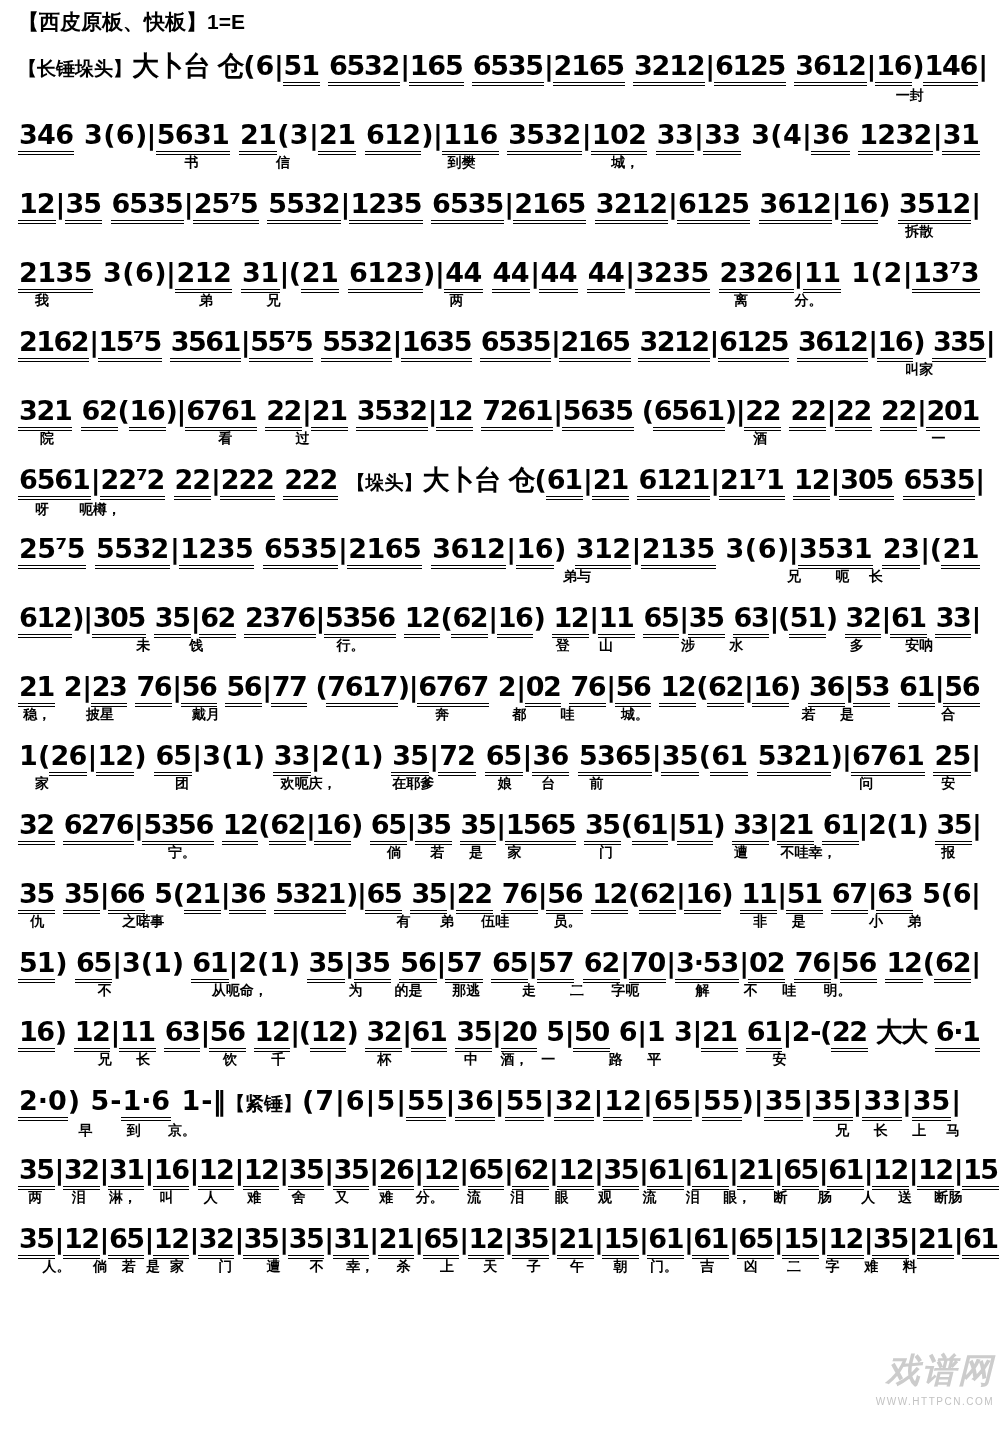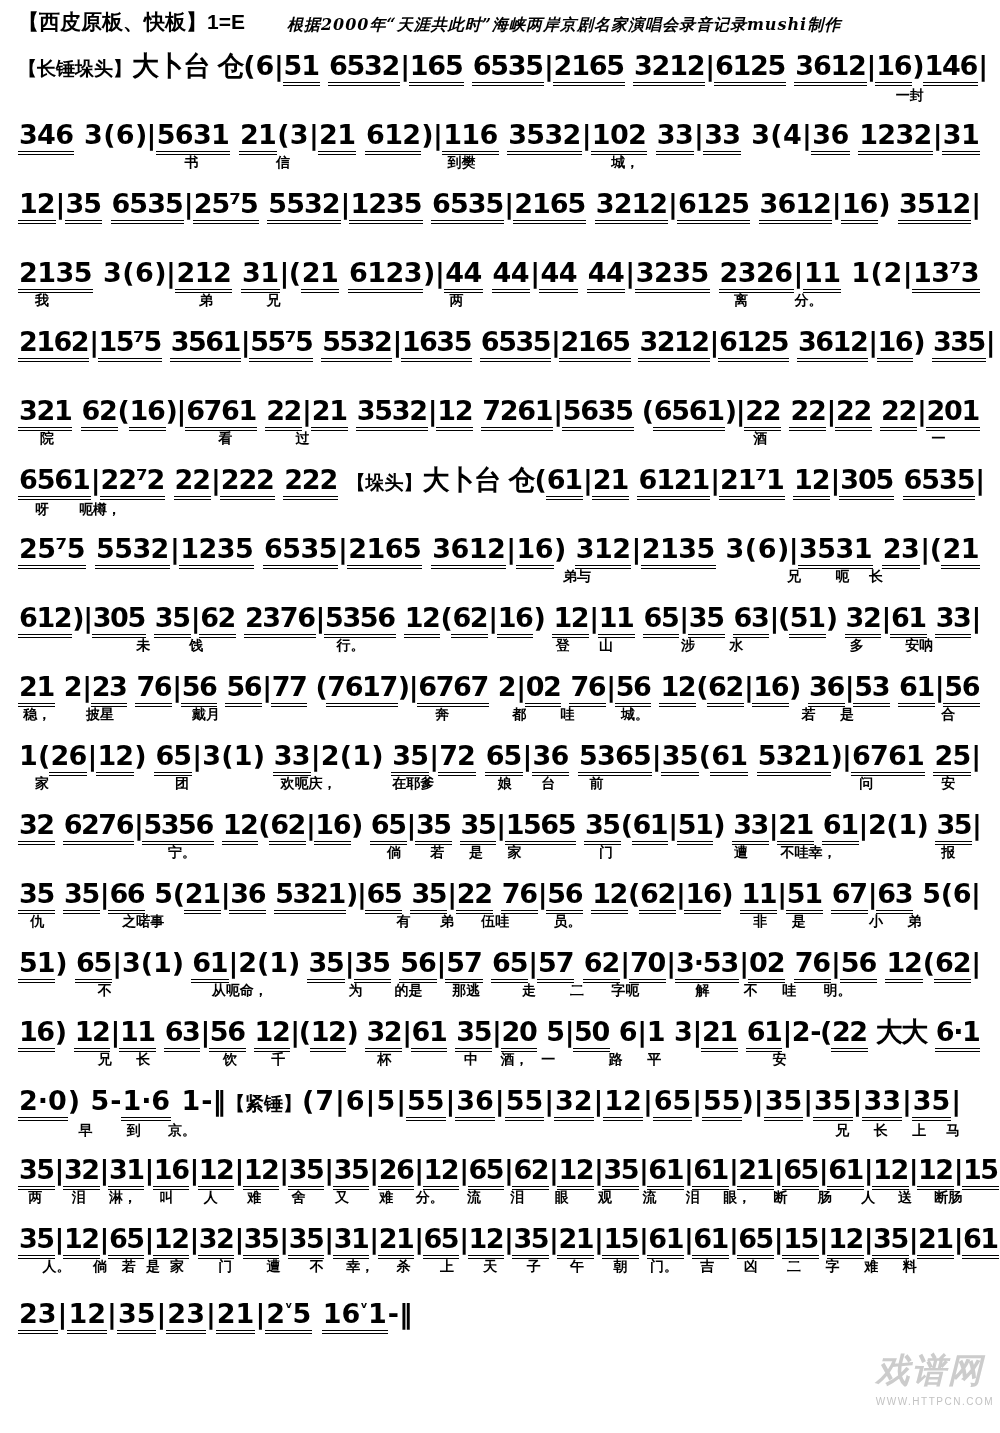--- a/index.html
+++ b/index.html
@@ -31,69 +31,74 @@
   }
   .num{padding:0 1px;}
   .beam{border-bottom:4px double #000;padding-bottom:1px;}
   .tag{font-size:19px;letter-spacing:0;}
   .breath{font-size:15px;vertical-align:super;}
   .lyrics{position:relative;height:22px;font-size:14px;font-weight:bold;}
   .lyrics span{position:absolute;top:-3px;transform:translateX(-50%);white-space:nowrap;}
 
   
   .watermark{
-    position:absolute;right:6px;bottom:26px;text-align:left;color:#c7c7c7;
+    position:absolute;right:6px;bottom:26px;text-align:right;color:#c7c7c7;
     pointer-events:none;
   }
   .wm-logo{font-size:34px;font-weight:bold;font-style:italic;letter-spacing:2px;color:#cccccc;}
   .wm-site{font-size:10px;letter-spacing:1.5px;color:#c2c2c2;margin-top:2px;}
 </style>
 </head>
 <body>
 
 <div class="page">
 
 
   <div class="metabar">
     <span class="m-mode">【西皮原板、快板】1=E</span>
-    <span class="m-note">根据2000年“天涯共此时”海峡两岸京剧名家演唱会录音记录mushi制作</span>
   </div>
 
   <div class="score" id="score">
       <div class="mline">
         <div class="notation" style="letter-spacing: -1.22414px;"><span class="tag">【长锤垛头】</span>大卜台 仓(<span class="num">6</span>|<span class="num beam">51</span> <span class="num beam">6532</span>|<span class="num beam">165</span> <span class="num beam">6535</span>|<span class="num beam">2165</span> <span class="num beam">3212</span>|<span class="num beam">6125</span> <span class="num beam">3612</span>|<span class="num beam">16</span>)<span class="num beam">146</span>|</div>
         <div class="lyrics">
           <span style="left: 92.5%;">一封</span>
         </div>
       </div>
       <div class="mline">
         <div class="notation" style="letter-spacing: -0.683333px;"><span class="num beam">346</span> <span class="num">3</span>(<span class="num">6</span>)|<span class="num beam">5631</span> <span class="num beam">21</span>(<span class="num">3</span>|<span class="num beam">21</span> <span class="num beam">612</span>)|<span class="num beam">116</span> <span class="num beam">3532</span>|<span class="num beam">102</span> <span class="num beam">33</span>|<span class="num beam">33</span> <span class="num">3</span>(<span class="num">4</span>|<span class="num beam">36</span> <span class="num beam">1232</span>|<span class="num beam">31</span></div>
         <div class="lyrics">
           <span style="left: 18%;">书</span>
           <span style="left: 27.5%;">信</span>
           <span style="left: 46%;">到樊</span>
           <span style="left: 63%;">城，</span>
         </div>
       </div>
       <div class="mline">
         <div class="notation" style="letter-spacing: -0.983333px;"><span class="num beam">12</span>|<span class="num beam">35</span> <span class="num beam">6535</span>|<span class="num beam">25⁷5</span> <span class="num beam">5532</span>|<span class="num beam">1235</span> <span class="num beam">6535</span>|<span class="num beam">2165</span> <span class="num beam">3212</span>|<span class="num beam">6125</span> <span class="num beam">3612</span>|<span class="num beam">16</span>) <span class="num beam">3512</span>|</div>
+        <div class="lyrics">
+          <span style="left: 93.5%;">拆散</span>
+        </div>
       </div>
       <div class="mline">
         <div class="notation" style="letter-spacing: -0.533333px;"><span class="num beam">2135</span> <span class="num">3</span>(<span class="num">6</span>)|<span class="num beam">212</span> <span class="num beam">31</span>|(<span class="num beam">21</span> <span class="num beam">6123</span>)|<span class="num beam">44</span> <span class="num beam">44</span>|<span class="num beam">44</span> <span class="num beam">44</span>|<span class="num beam">3235</span> <span class="num beam">2326</span>|<span class="num beam">11</span> <span class="num">1</span>(<span class="num">2</span>|<span class="num beam">13⁷3</span></div>
         <div class="lyrics">
           <span style="left: 2.5%;">我</span>
           <span style="left: 19.5%;">弟</span>
           <span style="left: 26.5%;">兄</span>
           <span style="left: 45.5%;">两</span>
           <span style="left: 75%;">离</span>
           <span style="left: 82%;">分。</span>
         </div>
       </div>
       <div class="mline">
         <div class="notation" style="letter-spacing: -1.5px;"><span class="num beam">2162</span>|<span class="num beam">15⁷5</span> <span class="num beam">3561</span>|<span class="num beam">55⁷5</span> <span class="num beam">5532</span>|<span class="num beam">1635</span> <span class="num beam">6535</span>|<span class="num beam">2165</span> <span class="num beam">3212</span>|<span class="num beam">6125</span> <span class="num beam">3612</span>|<span class="num beam">16</span>) <span class="num beam">335</span>|</div>
+        <div class="lyrics">
+          <span style="left: 93.5%;">叫家</span>
+        </div>
       </div>
       <div class="mline">
         <div class="notation" style="letter-spacing: -1.30645px;"><span class="num beam">321</span> <span class="num beam">62</span>(<span class="num beam">16</span>)|<span class="num beam">6761</span> <span class="num beam">22</span>|<span class="num beam">21</span> <span class="num beam">3532</span>|<span class="num beam">12</span> <span class="num beam">7261</span>|<span class="num beam">5635</span> (<span class="num beam">6561</span>)|<span class="num beam">22</span> <span class="num beam">22</span>|<span class="num beam">22</span> <span class="num beam">22</span>|<span class="num beam">201</span></div>
         <div class="lyrics">
           <span style="left: 3%;">院</span>
           <span style="left: 21.5%;">看</span>
           <span style="left: 29.5%;">过</span>
           <span style="left: 77%;">酒</span>
           <span style="left: 95.5%;">一</span>
         </div>
@@ -278,24 +283,20 @@
           <span style="left: 62.5%;">朝</span>
           <span style="left: 67%;">门。</span>
           <span style="left: 71.5%;">吉</span>
           <span style="left: 76%;">凶</span>
           <span style="left: 80.5%;">二</span>
           <span style="left: 84.5%;">字</span>
           <span style="left: 88.5%;">难</span>
           <span style="left: 92.5%;">料</span>
         </div>
       </div>
-      <div class="mline">
-        <div class="notation"><span class="num beam">23</span>|<span class="num beam">12</span>|<span class="num beam">35</span>|<span class="num beam">23</span>|<span class="num beam">21</span>|<span class="num beam">2<span class="breath">ᵛ</span>5</span> <span class="num beam">16<span class="breath">ᵛ</span>1</span>-‖</div>
-        <div class="lyrics"></div>
-      </div>
     </div>
 
   <div class="watermark">
     <div class="wm-logo">戏谱网</div>
     <div class="wm-site">WWW.HTTPCN.COM</div>
   </div>
 
 </div>
 
 </body></html>

